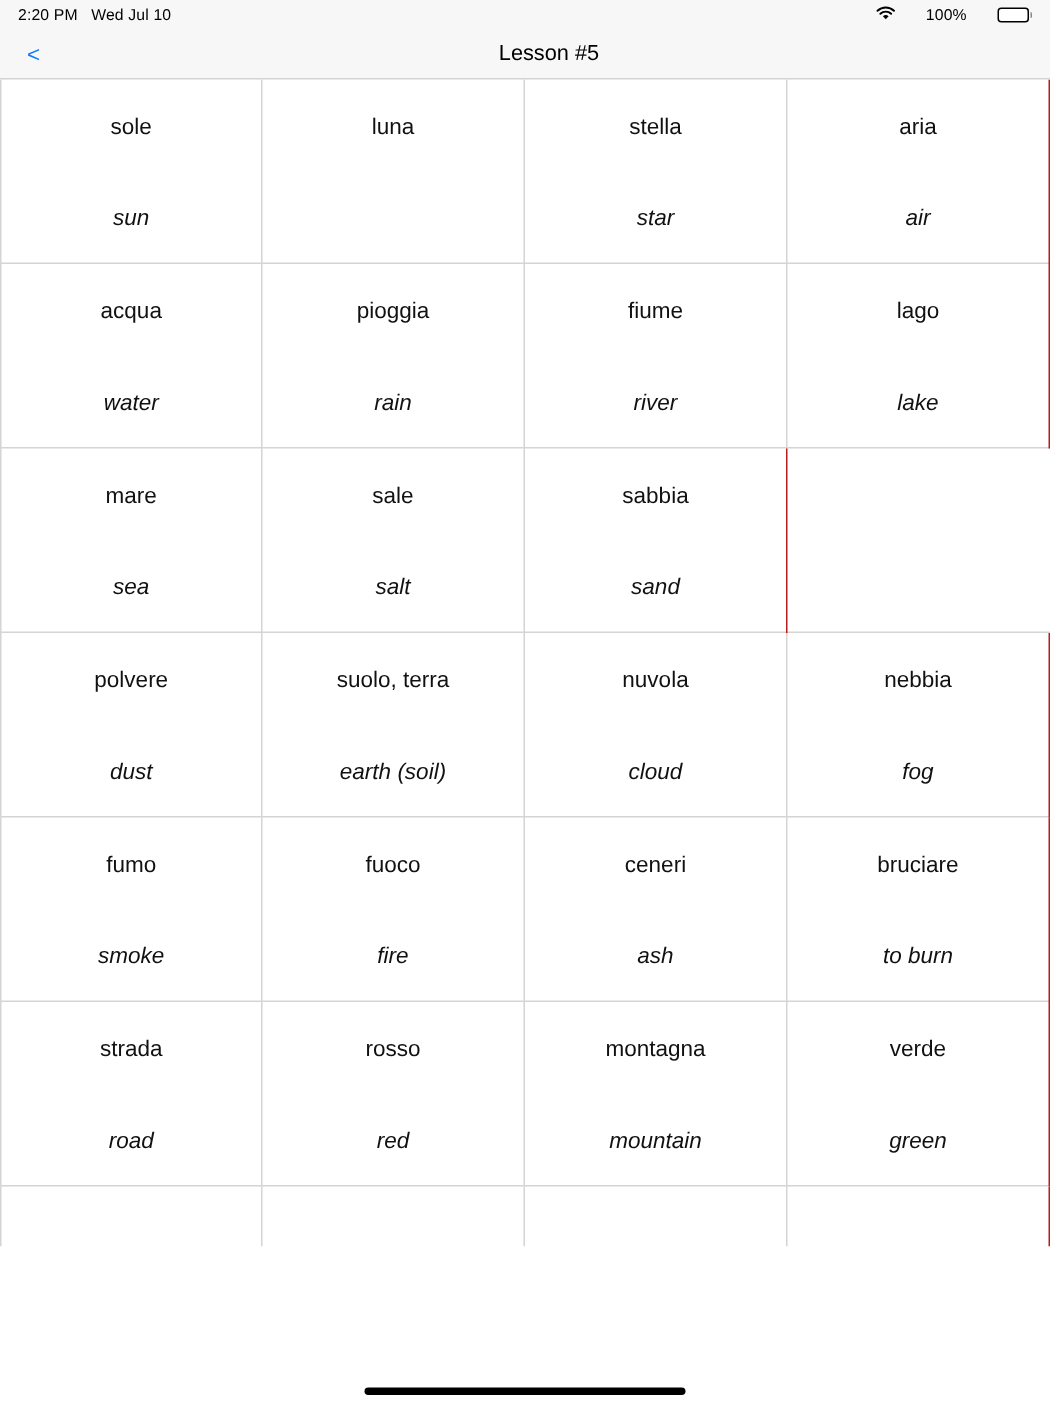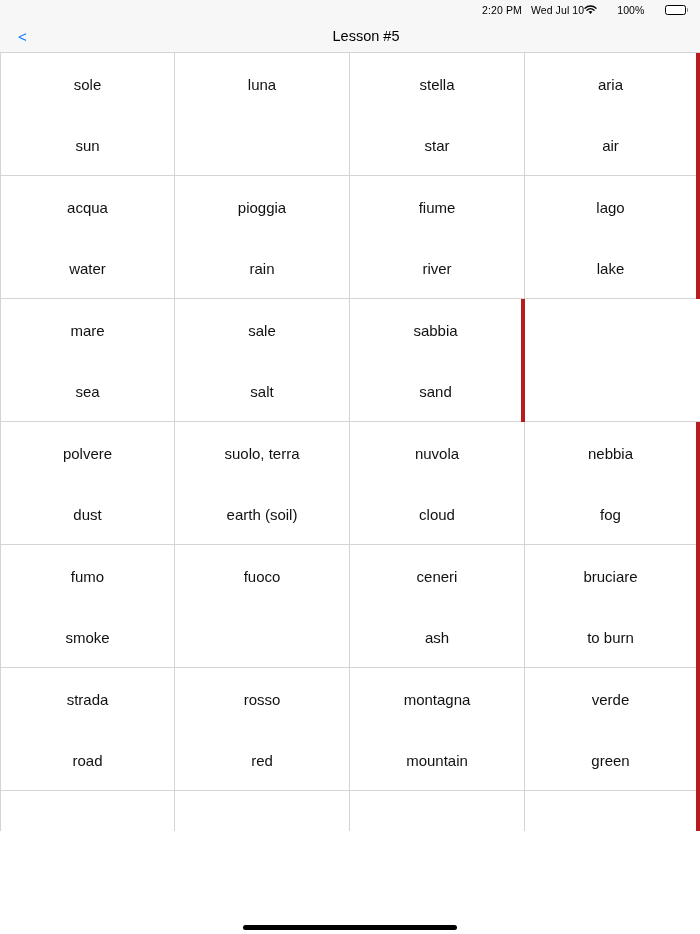--- a/index.html
+++ b/index.html
@@ -8,21 +8,21 @@
     background:#ffffff;
     font-family:"Liberation Sans", sans-serif;
     overflow:hidden;
   }
   #app { position:relative; width:700px; height:934px; background:#ffffff; }
 
   
   .statusbar {
     position:absolute; top:0; left:0; width:700px; height:20px;
     background:#f7f7f7;
-    display:flex; align-items:center; justify-content:flex-end;
+    display:flex; align-items:center; justify-content:space-between;
     padding:0 12px;
   }
   .status-left { display:flex; align-items:center; gap:9px; }
   .status-right { display:flex; align-items:center; gap:20px; }
   .status-text { font-size:10.5px; color:#000; letter-spacing:0.1px; }
   .wifi-icon { display:block; }
   .battery { display:flex; align-items:center; }
   .battery-body {
     width:21px; height:10px; border:1px solid #000; border-radius:2.5px;
     padding:1px; background:#fff;
@@ -59,29 +59,29 @@
   .row {
     display:flex; width:700px; height:123px;
     border-bottom:1px solid #d4d4d4;
   }
   .cell {
     width:175px; height:123px;
     border-right:1px solid #d4d4d4;
     display:flex; flex-direction:column; align-items:center;
     position:relative;
   }
-  .cell:last-child { border-right:4px solid #b91c1c; }
+  .cell:last-child { border-right:1px solid #b91c1c; }
   .cell:first-child { border-left:1px solid #d4d4d4; }
   .term {
     position:absolute; top:23px; left:0; width:100%;
     text-align:center; font-size:15px; color:#111; line-height:1.2;
   }
   .translation {
     position:absolute; top:84px; left:0; width:100%;
-    text-align:center; font-size:15px; color:#111; line-height:1.2;
+    text-align:center; font-size:15px; color:#111; line-height:1.2;font-style:italic;
   }
   .row-partial { height:40px; overflow:hidden; border-bottom:none; }
   .row-partial .cell { height:40px; }
 
   
   .home-indicator {
     position:absolute; bottom:4px; left:50%; transform:translateX(-50%);
     width:214px; height:5px; background:#000; border-radius:3px;
   }
 </style>
@@ -186,20 +186,21 @@
           <div class="translation">fog</div>
         </div>
       </div>
       <div class="row">
         <div class="cell">
           <div class="term">fumo</div>
           <div class="translation">smoke</div>
         </div>
         <div class="cell">
           <div class="term">fuoco</div>
+          <div class="translation">fire</div>
         </div>
         <div class="cell">
           <div class="term">ceneri</div>
           <div class="translation">ash</div>
         </div>
         <div class="cell">
           <div class="term">bruciare</div>
           <div class="translation">to burn</div>
         </div>
       </div>

